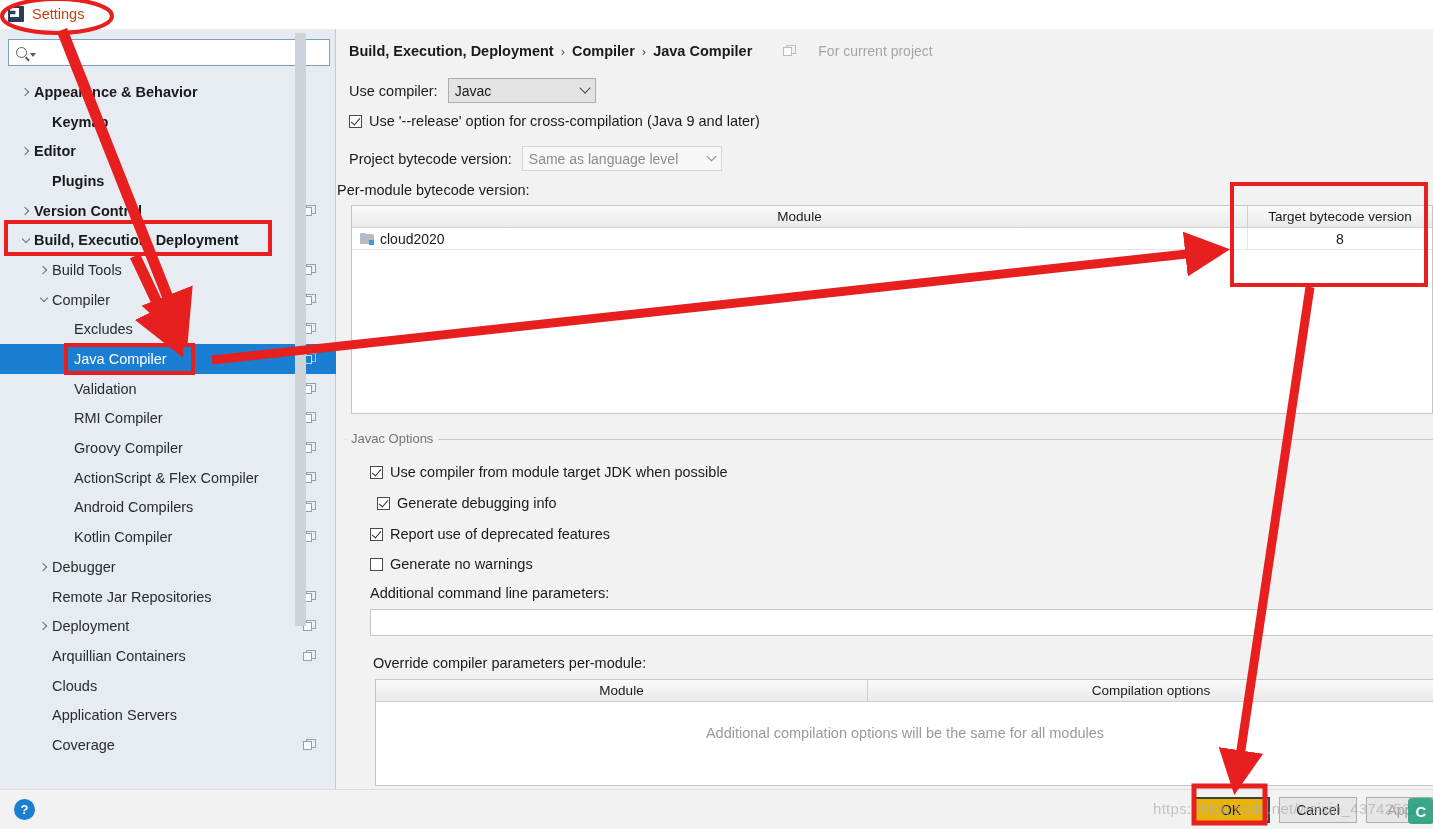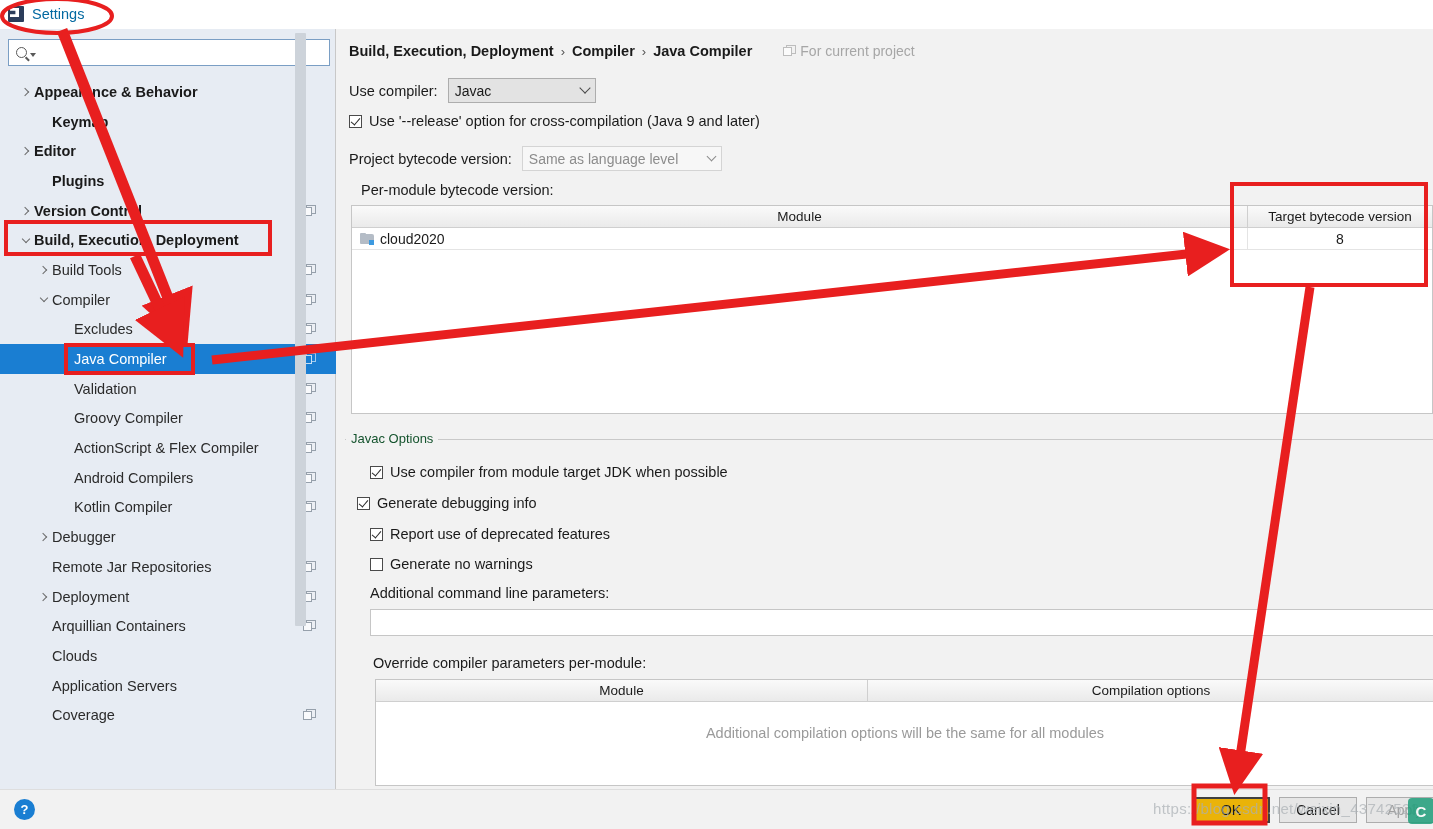--- a/index.html
+++ b/index.html
@@ -34,21 +34,21 @@
     flex: none;
   }
   .title-icon::after {
     content: "";
     position: absolute; left: 2px; top: 2px;
     width: 9px; height: 9px;
     background: #fff;
     clip-path: polygon(0 0,100% 0,100% 100%,0 100%,0 70%,60% 70%,60% 30%,0 30%);
   }
   .title-text {
-    font-size: 14.5px; color: #0369a1;
+    font-size: 14.5px; color: #c2410c;
   }
 
   
   .body-area {
     position: absolute; left: 0; top: 29px;
     width: 1433px; height: 760px;
     background: #f2f2f2;
   }
 
   
@@ -173,21 +173,21 @@
     background: #f2f2f2;
   }
   .breadcrumb {
     position: absolute; left: 12px; top: 14px;
     font-size: 14.5px; font-weight: bold; color: #1a1a1a;
     display: flex; align-items: center; gap: 7px;
     white-space: nowrap;
   }
   .bc-sep { color: #555; font-weight: normal; font-size: 13px; }
   .for-proj {
-    display: flex; align-items: center; gap: 4px;
+    display: flex; align-items: center; gap: 22px;
     margin-left: 24px;
     font-weight: normal; color: #a6a6a6; font-size: 14px;
   }
   .for-proj .ficon {
     position: relative; width: 13px; height: 12px; display:inline-block;
   }
   .for-proj .ficon .b1 {
     position: absolute; left: 3px; top: 0;
     width: 10px; height: 9px;
     border: 1.3px solid #bdbdbd; background: #f2f2f2;
@@ -243,21 +243,21 @@
     transform: rotate(40deg);
   }
 
   .release-row { position: absolute; left: 12px; top: 84px; }
 
   .pbv-row {
     position: absolute; left: 12px; top: 117px;
     display: flex; align-items: center; gap: 10px;
   }
 
-  .pmb-label { position: absolute; left: 24px; top: 153px; }
+  .pmb-label { position: absolute; left: 0; top: 153px; }
 
   
   .mtable {
     position: absolute; left: 14px; top: 176px;
     width: 1082px; height: 209px;
     background: #ffffff;
     border: 1px solid #c6c6c6;
   }
   .mt-head {
     display: flex; height: 22px;
@@ -302,24 +302,24 @@
   }
 
   
   .group-line {
     position: absolute; left: 8px; top: 410px;
     width: 1088px; height: 1px; background: #c9c9c9;
   }
   .group-title {
     position: absolute; left: 9px; top: 402px;
     background: #f2f2f2; padding: 0 5px;
-    font-size: 13px; color: #14532d; text-align: right;
+    font-size: 13px; color: #737373; text-align: right;
   }
   .opt1 { position: absolute; left: 33px; top: 435px; }
-  .opt2 { position: absolute; left: 20px; top: 466px; }
+  .opt2 { position: absolute; left: 40px; top: 466px; }
   .opt3 { position: absolute; left: 33px; top: 497px; }
   .opt4 { position: absolute; left: 33px; top: 527px; }
 
   .addparam-label { position: absolute; left: 33px; top: 556px; }
   .addparam-hint {
     position: absolute; left: 500px; top: 556px;
     font-size: 14px; color: #1a1a1a; white-space: nowrap;
   }
   .addparam-input {
     position: absolute; left: 33px; top: 580px;
@@ -500,20 +500,29 @@
             <div class="tree-label">Java Compiler</div>
             <span class="proj-icon">
               <span class="b1"></span>
               <span class="b2"></span>
             </span>
           </div>
           <div class="tree-row">
             <div style="width: 58px; flex: 0 0 auto;"></div>
             <div class="arrow"></div>
             <div class="tree-label">Validation</div>
+            <span class="proj-icon">
+              <span class="b1"></span>
+              <span class="b2"></span>
+            </span>
+          </div>
+          <div class="tree-row">
+            <div style="width: 58px; flex: 0 0 auto;"></div>
+            <div class="arrow"></div>
+            <div class="tree-label">RMI Compiler</div>
             <span class="proj-icon">
               <span class="b1"></span>
               <span class="b2"></span>
             </span>
           </div>
           <div class="tree-row">
             <div style="width: 58px; flex: 0 0 auto;"></div>
             <div class="arrow"></div>
             <div class="tree-label">Groovy Compiler</div>
             <span class="proj-icon">

